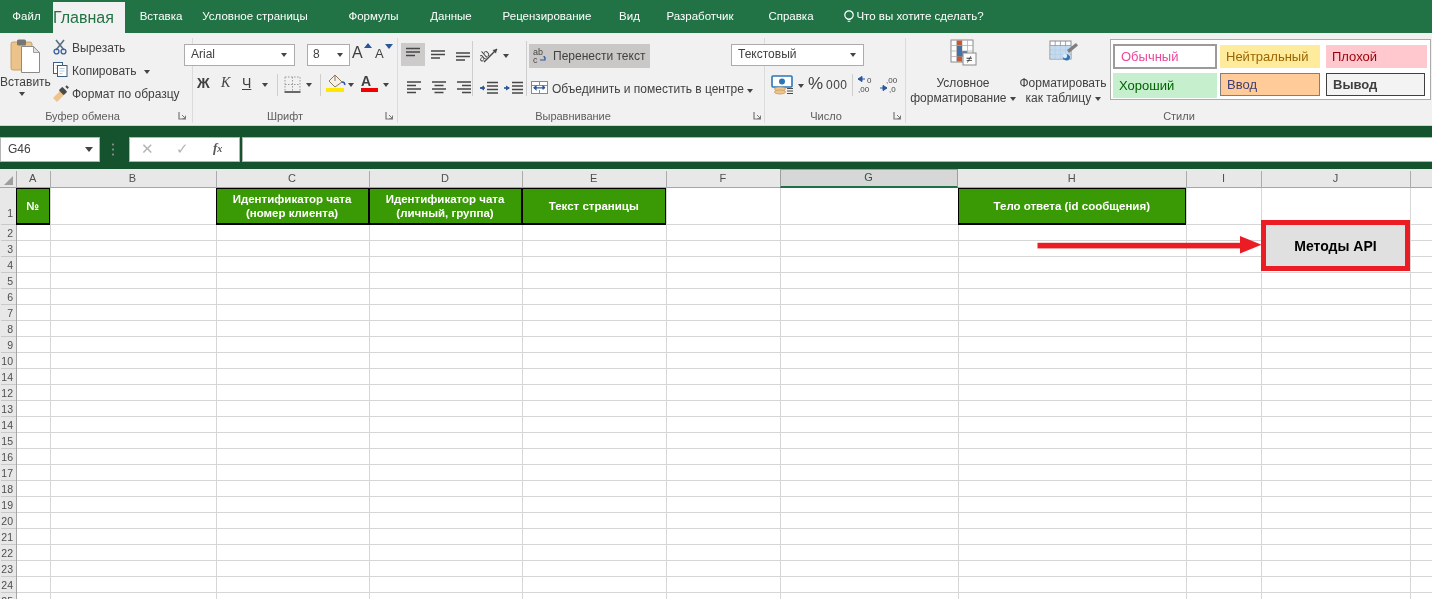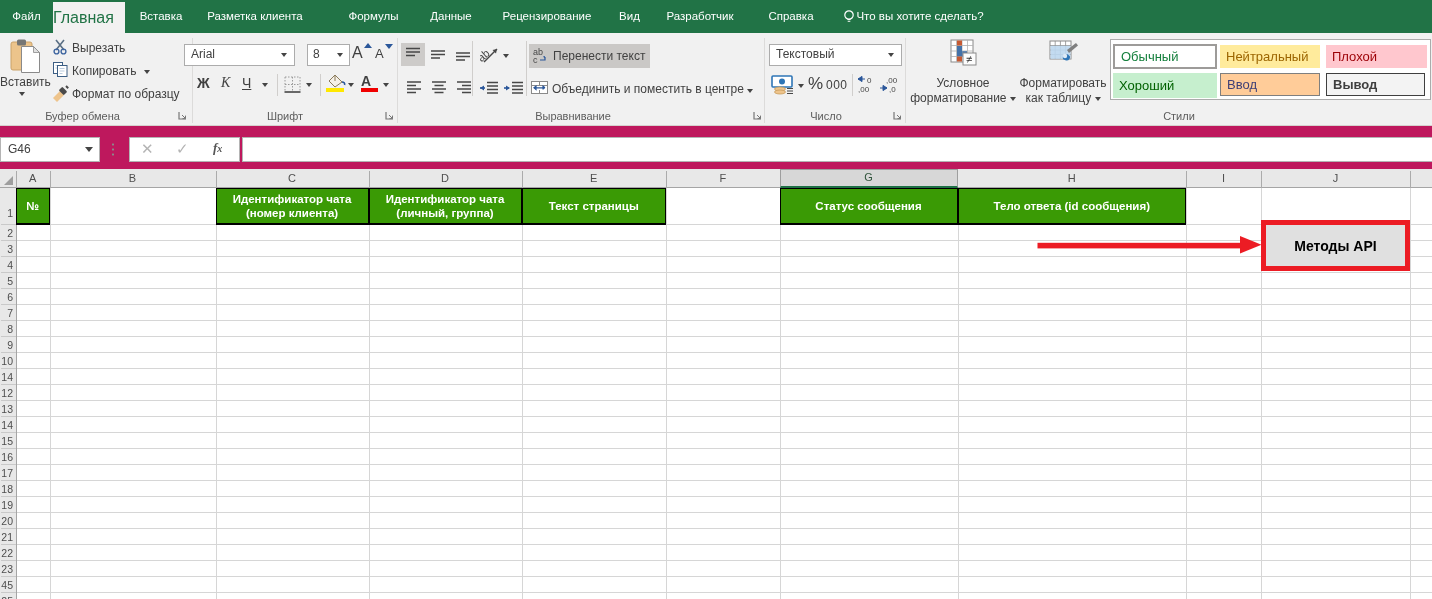--- a/index.html
+++ b/index.html
@@ -6,21 +6,21 @@
   body{width:1432px;height:599px;overflow:hidden;font-family:"Liberation Sans",sans-serif;position:relative;background:#fff;}
   .abs{position:absolute;}
   #tabbar{left:0;top:0;width:1432px;height:33px;background:#217346;}
   .tab{position:absolute;top:0;height:33px;color:#fff;font-size:11.5px;line-height:33px;text-align:center;}
   #tabsel{position:absolute;left:53px;top:2px;width:72px;height:31px;background:#f2f1f1;color:#217346;line-height:31px;}
   #ribbon{left:0;top:33px;width:1432px;height:92px;background:#f1f1f1;border-bottom:1px solid #d5d2ce;}
   .gsep{position:absolute;top:5px;height:85px;width:1px;background:#dcdbda;}
   .glabel{position:absolute;top:77px;height:14px;font-size:11px;color:#5c5c5c;text-align:center;}
   .btxt{font-size:12px;color:#414141;}
   .combo{position:absolute;background:#fff;border:1px solid #acacac;}
-  #fbar{left:0;top:126px;width:1432px;height:43px;background:#be185d;text-decoration:underline;}
+  #fbar{left:0;top:126px;width:1432px;height:43px;background:#14532d;text-decoration:underline;}
   .wbox{position:absolute;background:#fff;border:1px solid #b4b4b4;}
   #sheet{left:0;top:169px;width:1432px;height:430px;background:#fff;}
   #colhdr{position:absolute;left:0;top:0px;width:1432px;height:19px;background:#e8e8e8;border-bottom:1px solid #a5a5a5;box-sizing:border-box;}
   .chl{position:absolute;top:0;height:18px;font-size:11px;color:#4e4e4e;text-align:center;line-height:19px;}
   .ctick{position:absolute;top:2px;height:17px;width:1px;background:#ababab;}
   #rowhdr{position:absolute;left:0;top:19px;width:17px;height:411px;background:#e8e8e8;border-right:1px solid #a5a5a5;box-sizing:border-box;}
   .rnum{position:absolute;right:3px;font-size:10.5px;color:#4e4e4e;}
   .rtick{position:absolute;left:1px;width:15px;height:1px;background:#c9c9c9;}
   .gridv{position:absolute;top:19px;width:1px;height:411px;background:#d6d6d6;}
   .gridh{position:absolute;left:17px;width:1415px;height:1px;background:#d6d6d6;}
@@ -29,21 +29,21 @@
   #rowhdr{overflow:hidden;}
   #redbox{left:1261px;top:51px;width:149px;height:51px;border:5px solid #ec1c24;background:#e0e0e0;box-sizing:border-box;}
   #graybtn{width:100%;height:100%;background:#e0e0e0;box-sizing:border-box;display:flex;align-items:center;justify-content:center;font-weight:bold;font-size:14px;color:#000;}
 </style>
 </head>
 <body>
 <div class="abs" id="tabbar">
   <div class="tab" style="left:0;width:53px;">Файл</div>
   <div id="tabsel">Главная</div>
   <div class="tab" style="left:124px;width:74px;">Вставка</div>
-  <div class="tab" style="left:196px;width:118px;">Разметка клиента</div>
+  <div class="tab" style="left:196px;width:118px;">Условное страницы</div>
   <div class="tab" style="left:331px;width:85px;">Формулы</div>
   <div class="tab" style="left:415px;width:72px;">Данные</div>
   <div class="tab" style="left:487px;width:120px;">Рецензирование</div>
   <div class="tab" style="left:607px;width:45px;">Вид</div>
   <div class="tab" style="left:652px;width:96px;">Разработчик</div>
   <div class="tab" style="left:746px;width:90px;">Справка</div>
   <div class="tab" style="left:853px;width:134px;">Что вы хотите сделать?</div>
   <svg class="abs" style="left:843px;top:9px;" width="12" height="16" viewBox="0 0 12 16">
     <circle cx="6" cy="6" r="4.2" fill="none" stroke="#fff" stroke-width="1.2"></circle>
     <path d="M4.5 10.5h3M4.7 12.2h2.6" stroke="#fff" stroke-width="1.1"></path>
@@ -176,21 +176,21 @@
   </svg>
   <div class="abs btxt" style="left:552px;top:49px;">Объединить и поместить в центре</div>
   <div class="abs" style="left:747px;top:56px;width:0;height:0;border-left:3.5px solid transparent;border-right:3.5px solid transparent;border-top:4px solid #444;"></div>
   <div class="glabel" style="left:523px;width:100px;">Выравнивание</div>
   <svg class="abs" style="left:753px;top:78px" width="9" height="9" viewBox="0 0 9 9">
     <path d="M1 1v7h7" stroke="#777" stroke-width="1.2" fill="none"></path>
       <path d="M4 4l3.4 3.4M7.5 4.6v3h-3" stroke="#777" stroke-width="1" fill="none"></path>
   </svg>
   <div class="gsep" style="left:764px;"></div>
 
-  <div class="combo" style="left:769px;top:11px;width:131px;height:20px;">
+  <div class="combo" style="left:731px;top:11px;width:131px;height:20px;">
     <div class="abs btxt" style="left:6px;top:2px;">Текстовый</div>
     <div class="abs" style="right:7px;top:8px;width:0;height:0;border-left:3.5px solid transparent;border-right:3.5px solid transparent;border-top:4px solid #444;"></div>
   </div>
   <svg class="abs" style="left:771px;top:42px" width="24" height="21" viewBox="0 0 24 21">
     <rect x="1" y="1" width="20" height="11" rx="1" fill="#fff" stroke="#2e75b6" stroke-width="1.6"></rect>
     <circle cx="11" cy="6.5" r="3" fill="#2e75b6"></circle>
     <ellipse cx="9" cy="14" rx="5.5" ry="2" fill="#eec48c" stroke="#c89c5c" stroke-width="0.8"></ellipse>
     <ellipse cx="9" cy="17" rx="5.5" ry="2" fill="#eec48c" stroke="#c89c5c" stroke-width="0.8"></ellipse>
     <path d="M16 13.5h6M16 16h6M16 18.5h6" stroke="#474747" stroke-width="1.2"></path>
   </svg>
@@ -232,21 +232,21 @@
     <path d="M1 5.5h21M1 10h21M1 14.5h21M6.2 1v18M11.4 1v18M16.6 1v18" stroke="#8a8a8a" stroke-width="0.8"></path>
     <rect x="1.5" y="5.8" width="20" height="13" fill="#bdd7ee" opacity="0.9"></rect>
     <path d="M18 10 L27 3 L29 5.5 L20 13 Z" fill="#7f7f7f"></path>
     <path d="M14 19 C13 15.5 16 13.5 19 14.5 L21 16.5 C21.5 20 18 22 14 19 Z" fill="#2e75b6"></path>
     <circle cx="16" cy="16" r="2.2" fill="#dce9f5"></circle>
   </svg>
   <div class="abs btxt" style="left:1013px;top:43px;width:100px;text-align:center;">Форматировать</div>
   <div class="abs btxt" style="left:1013px;top:58px;width:100px;text-align:center;">как таблицу <span style="display:inline-block;width:0;height:0;border-left:3.5px solid transparent;border-right:3.5px solid transparent;border-top:4px solid #444;vertical-align:middle;"></span></div>
   <div class="abs" style="left:1110px;top:6px;width:321px;height:61px;background:#fff;border:1px solid #ababab;box-sizing:border-box;"></div>
   <div class="abs stylecell" style="left:1113px;top:10.5px;width:104px;height:25px;background:#fff;border:2px solid #9d9b99;">
-      <span style="color:#15803d;">Обычный</span>
+      <span style="color:#ec4899;">Обычный</span>
     </div>
   <div class="abs stylecell" style="left:1220px;top:11.5px;width:100px;height:23.5px;background:#ffeb9c;">
       <span style="color:#9c6500;">Нейтральный</span>
     </div>
   <div class="abs stylecell" style="left:1326px;top:11.5px;width:101px;height:23.5px;background:#ffc7ce;">
       <span style="color:#9c0006;">Плохой</span>
     </div>
   <div class="abs stylecell" style="left:1113px;top:40px;width:104px;height:25px;background:#c6efce;">
       <span style="color:#006100;">Хороший</span>
     </div>
@@ -334,21 +334,21 @@
     <div class="rnum" style="top:310.7px;">19</div>
     <div class="rtick" style="top:324.3px;"></div>
     <div class="rnum" style="top:326.7px;">20</div>
     <div class="rtick" style="top:340.3px;"></div>
     <div class="rnum" style="top:342.7px;">21</div>
     <div class="rtick" style="top:356.3px;"></div>
     <div class="rnum" style="top:358.7px;">22</div>
     <div class="rtick" style="top:372.3px;"></div>
     <div class="rnum" style="top:374.7px;">23</div>
     <div class="rtick" style="top:388.3px;"></div>
-    <div class="rnum" style="top:390.7px;">45</div>
+    <div class="rnum" style="top:390.7px;">24</div>
     <div class="rtick" style="top:404.3px;"></div>
     <div class="rnum" style="top:406.7px;">25</div>
   </div>
   <div id="gridwrap">
     <div class="gridv" style="left:49.5px;"></div>
     <div class="gridv" style="left:215.5px;"></div>
     <div class="gridv" style="left:368.5px;"></div>
     <div class="gridv" style="left:521.5px;"></div>
     <div class="gridv" style="left:666px;"></div>
     <div class="gridv" style="left:779.5px;"></div>
@@ -378,21 +378,20 @@
     <div class="gridh" style="top:359.3px;"></div>
     <div class="gridh" style="top:375.3px;"></div>
     <div class="gridh" style="top:391.3px;"></div>
     <div class="gridh" style="top:407.3px;"></div>
     <div class="gridh" style="top:423.3px;"></div>
   </div>
   <div class="gcell" style="left:16px;width:33.5px;">№</div>
   <div class="gcell" style="left:215.5px;width:153px;">Идентификатор чата<br>(номер клиента)</div>
   <div class="gcell" style="left:368.5px;width:153px;">Идентификатор чата<br>(личный, группа)</div>
   <div class="gcell" style="left:521.5px;width:144.5px;">Текст страницы</div>
-  <div class="gcell" style="left:779.5px;width:178px;">Статус сообщения</div>
   <div class="gcell" style="left:957.5px;width:228.5px;">Тело ответа (id сообщения)</div>
   <svg class="abs" style="left:1030px;top:60px;" width="240" height="40" viewBox="0 0 240 40">
     <rect x="7.5" y="13.8" width="205" height="5.6" fill="#ec1c24"></rect>
     <polygon points="210,7 210,24.5 231.5,15.8" fill="#ec1c24"></polygon>
   </svg>
   <div class="abs" id="redbox">
     <div id="graybtn">Методы API</div>
   </div>
 </div>
 

